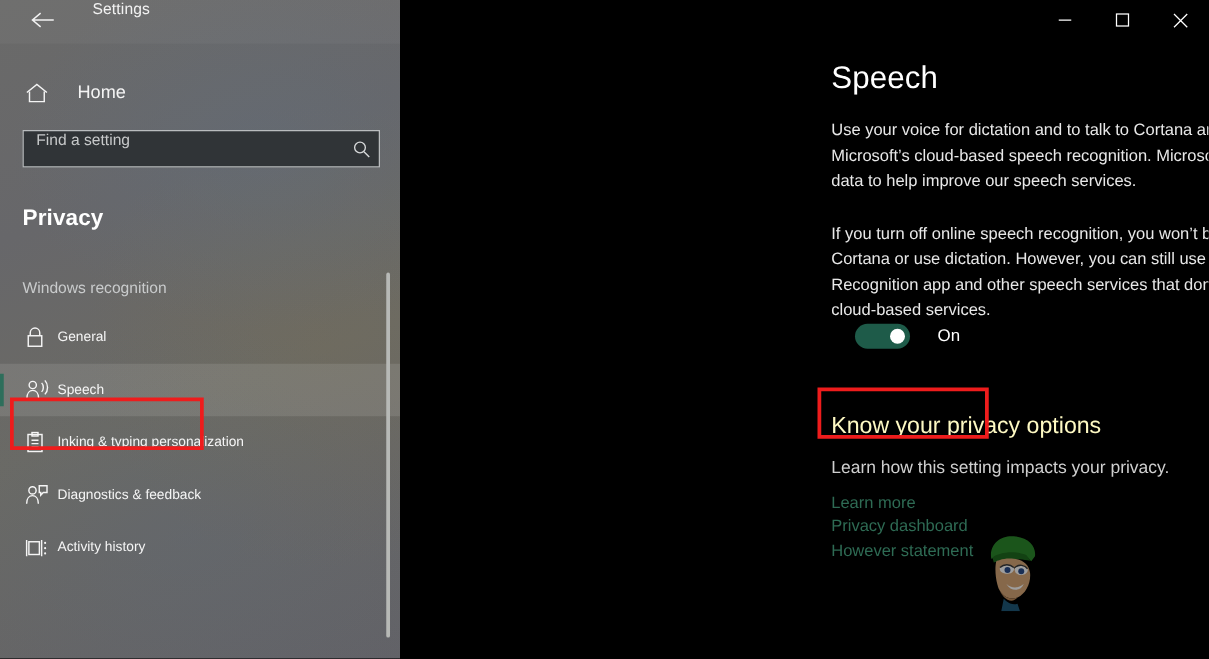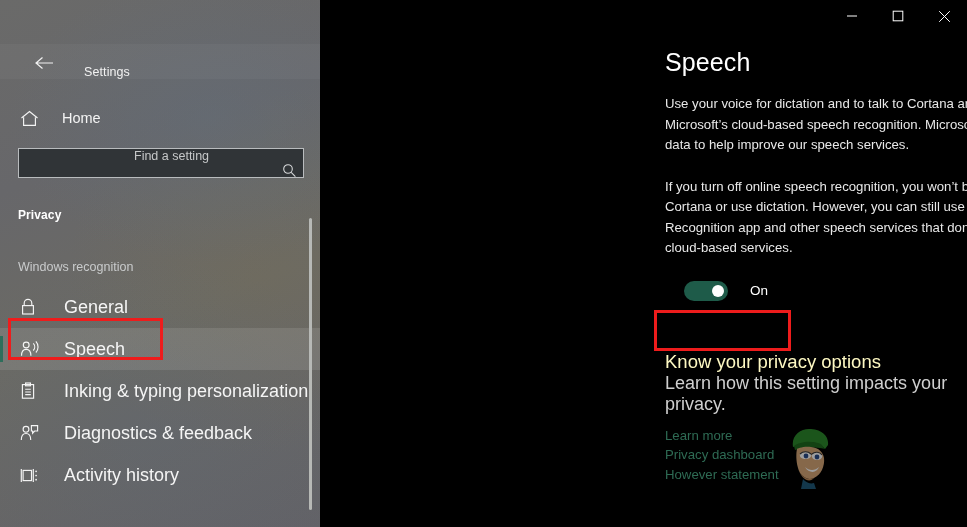--- a/index.html
+++ b/index.html
@@ -30,24 +30,23 @@
     background:
       radial-gradient(ellipse 280px 200px at 210px 120px, rgba(96,110,125,0.42), rgba(96,110,125,0) 72%),
       radial-gradient(ellipse 300px 230px at 150px 430px, rgba(92,104,120,0.30), rgba(92,104,120,0) 75%),
       radial-gradient(ellipse 260px 260px at 255px 270px, rgba(120,110,84,0.28), rgba(120,110,84,0) 72%),
       linear-gradient(160deg, #6a6a69 0%, #67676a 30%, #6b6a64 58%, #626267 100%);
   }
 
   #titlebar {
     height: 35px;
     display: flex;
-    align-items: flex-end;
-    padding-left: 24px;
+    align-items: flex-start;
+    padding-left: 14px;
     background: rgba(255,255,255,0.035);
-    margin-top: 44px;
   }
   #back-button {
     width: 40px; height: 32px;
     display: flex; align-items: center; justify-content: center;
     cursor: default;
   }
   #back-button svg { display: block; }
   #app-title {
     font-size: 12.5px;
     color: #f2f2f2;
@@ -71,43 +70,42 @@
     text-align: right;
   }
 
   #search-wrap {
     margin: 12px 16px 0 18px;
     height: 30px;
     position: relative;
     background: #303437;
     border: 1px solid #b9bcbe;
     display: flex;
-    align-items: flex-end;
-    flex-direction: column;
+    align-items: flex-start;
   }
   #search-input {
     flex: 1;
     background: transparent;
     border: none;
     outline: none;
     color: #e6e6e6;
     font-size: 12.5px;
     font-family: "Liberation Sans", sans-serif;
     padding: 0 8px 0 10px;
   }
   #search-input::placeholder { color: #c6c8c9; opacity: 1; }
   #search-icon-btn {
     width: 28px; height: 28px;
     display: flex; align-items: center; justify-content: center;
     cursor: default;
   }
 
   #section-title {
     margin: 30px 0 0 18px;
-    font-size: 12px;
+    font-size: 18px;
     font-weight: bold;
     color: #ffffff;
     letter-spacing: 0.1px;
   }
 
   #group-header {
     margin: 38px 0 0 18px;
     font-size: 12.5px;
     color: #c9cbcc;
   }
@@ -122,22 +120,22 @@
     padding-left: 20px;
     cursor: default;
   }
   .nav-item .nav-ico {
     width: 24px;
     display: flex;
     align-items: center;
     justify-content: flex-start;
   }
   .nav-item .nav-label {
-    margin-left: 20px;
-    font-size: 18px;
+    margin-left: 2px;
+    font-size: 11px;
     color: #f5f5f5;
     white-space: nowrap;
   }
   .nav-item.selected {
     background: rgba(255,255,255,0.10);
   }
   .nav-item.selected::before {
     content: "";
     position: absolute;
     left: 0; top: 8px;
@@ -208,21 +206,20 @@
   .body-para {
     margin-top: 17px;
     font-size: 13.2px;
     line-height: 20.5px;
     color: #e8e8e8;
     width: 452px;
   }
   .body-para.second { margin-top: 21px; }
 
   #toggle-row {
-    margin-top: 22px;
     display: flex;
     align-items: center;
     width: 128px;
     cursor: default;
     padding-left: 19px;
   }
   #toggle-switch {
     position: relative;
     width: 44px;
     height: 20px;
@@ -256,21 +253,22 @@
     pointer-events: none;
   }
 
   #privacy-heading {
     margin-top: 50px;
     font-size: 18.5px;
     color: #fef9c3;
     font-weight: normal;
   }
   #privacy-sub {
-    font-size: 18px;
+    margin-top: 14px;
+    font-size: 14px;
     color: #cfcfcf;
   }
   #links-list { margin-top: 11px; }
   .privacy-link {
     display: block;
     font-size: 13.2px;
     line-height: 19.5px;
     color: #2e6b54;
     text-decoration: none;
     cursor: default;

